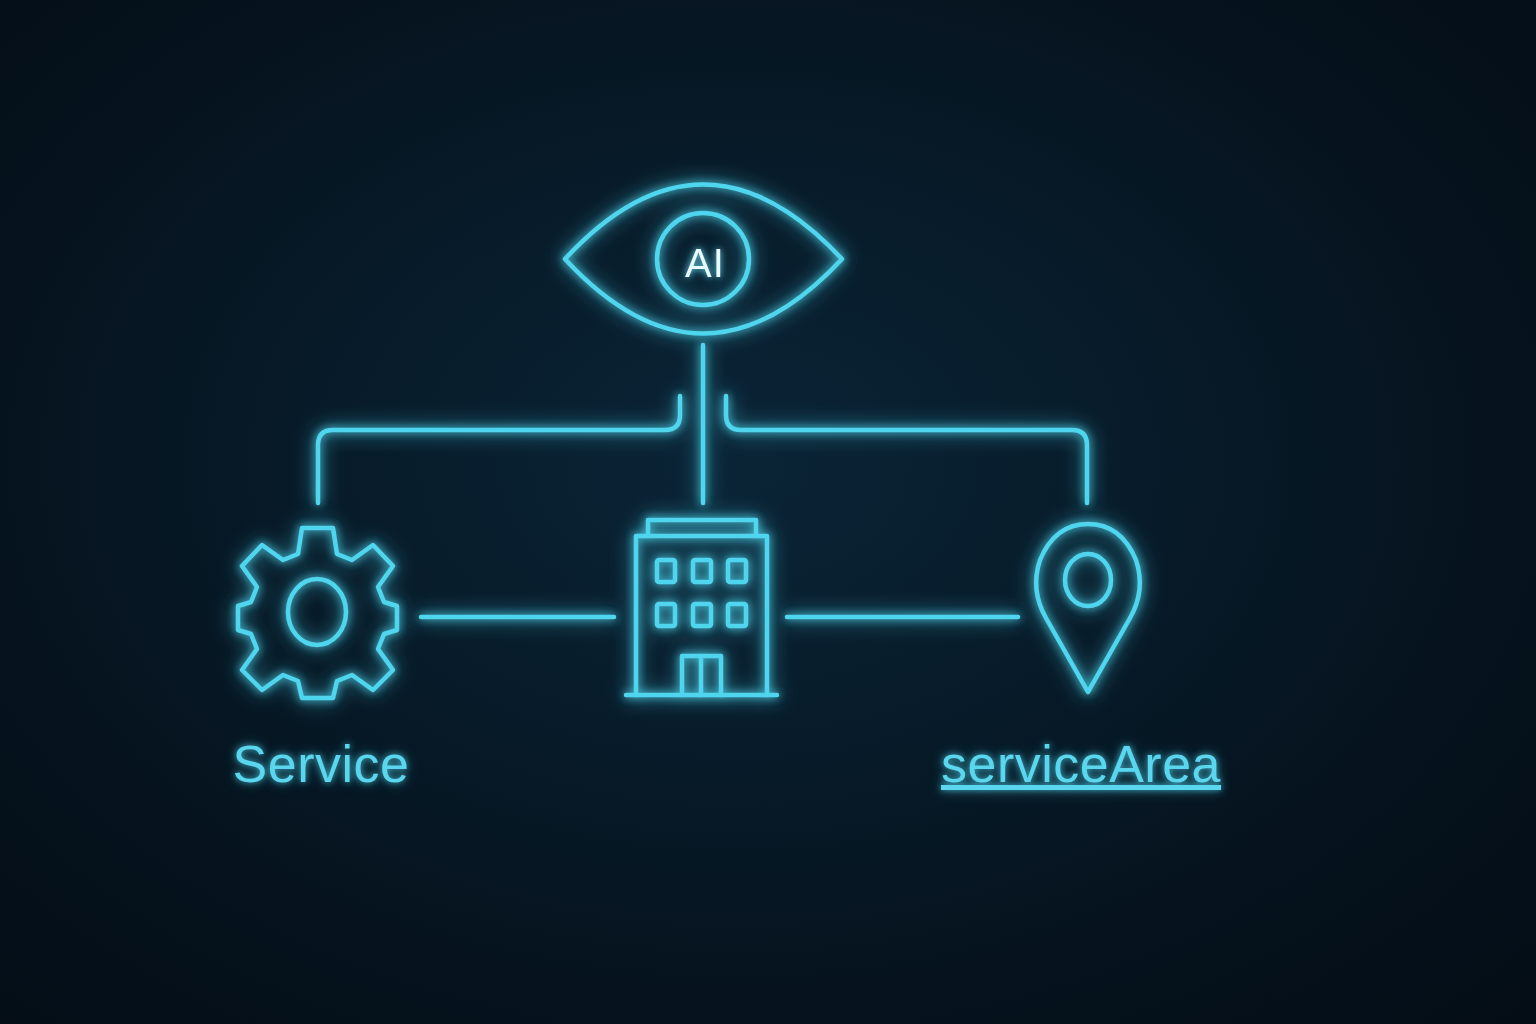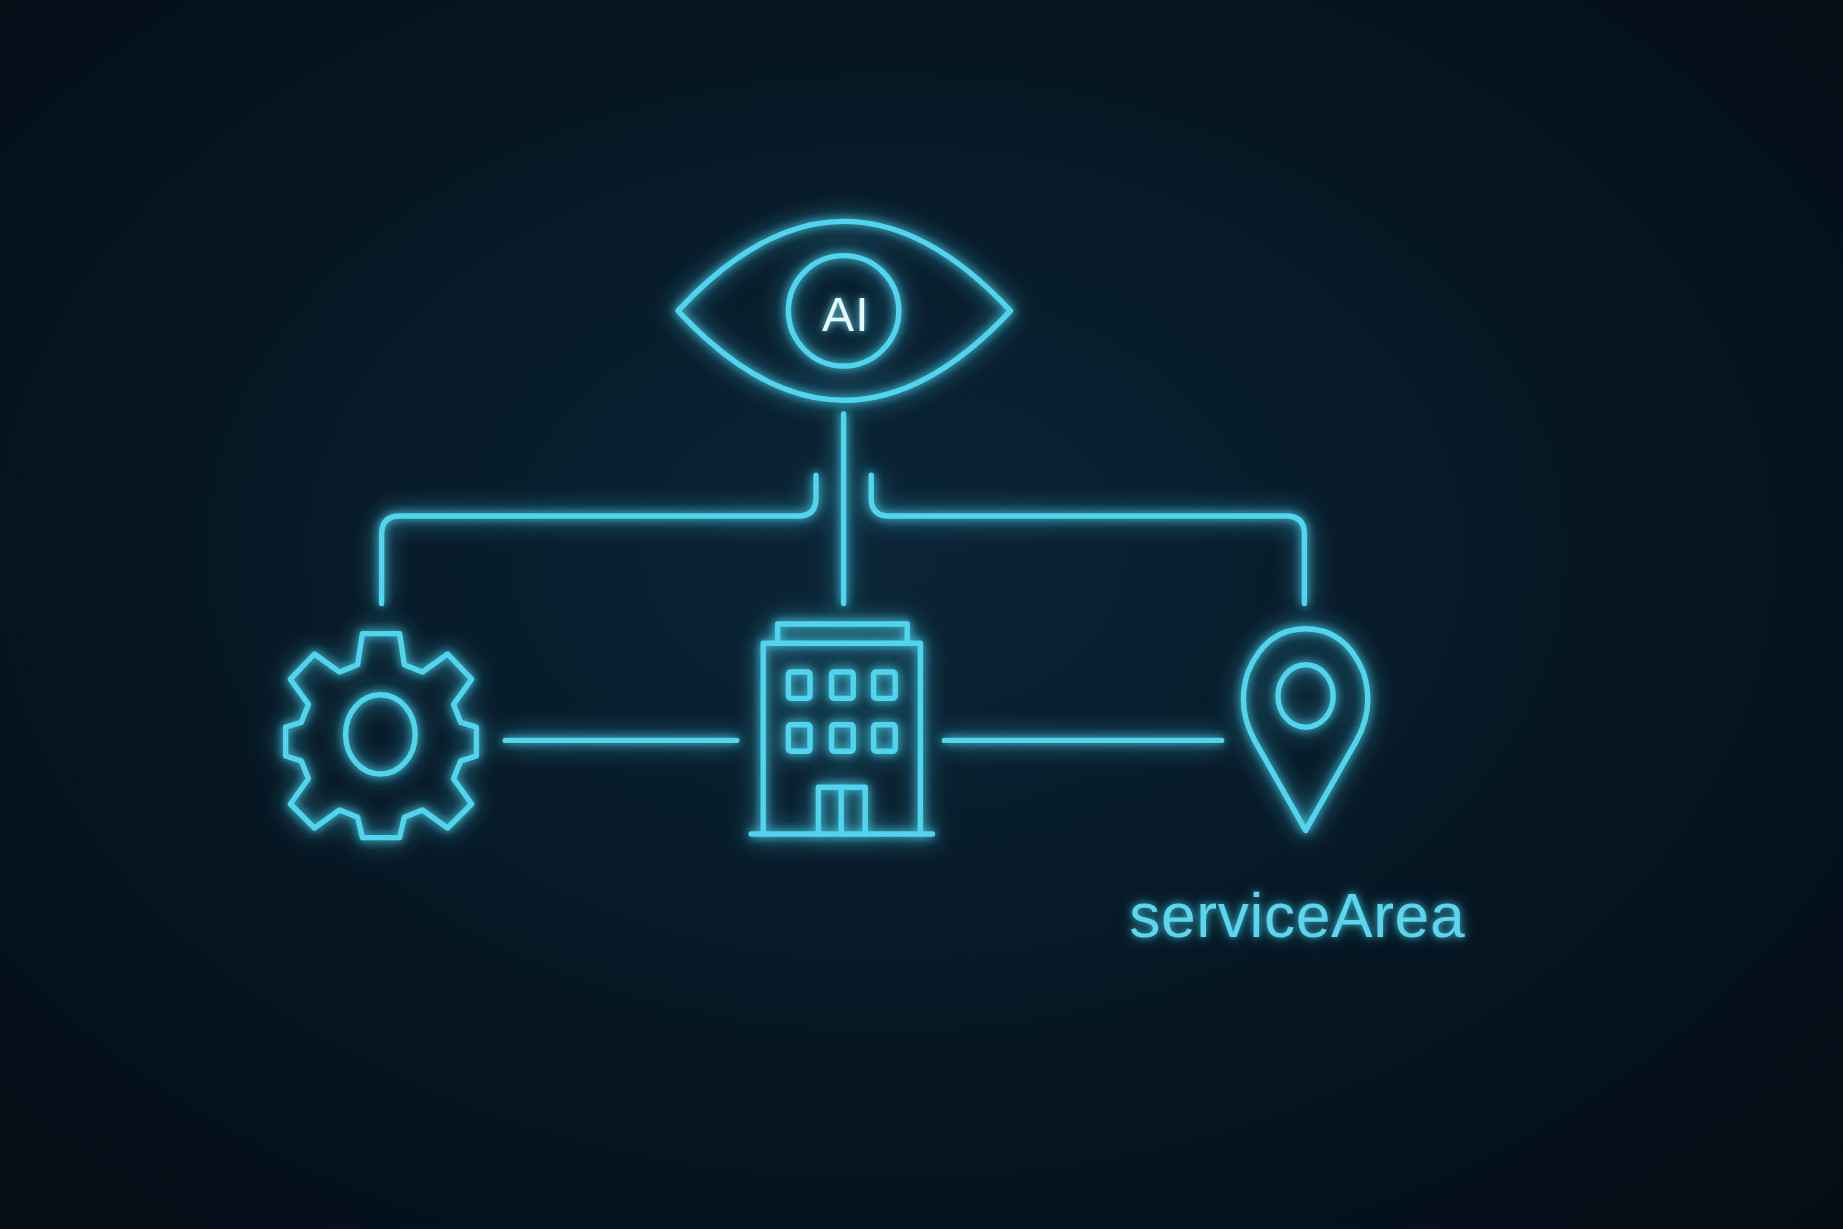--- a/index.html
+++ b/index.html
@@ -123,14 +123,15 @@
     </g>
 
     <g class="glow">
       <path class="neon" d="M1088 692 L1046 618 Q1030 590 1040 560 Q1055 524 1088 524 Q1121 524 1136 560 Q1146 590 1130 618 Z"></path>
       <ellipse class="neon" cx="1088" cy="580" rx="23" ry="26"></ellipse>
     </g>
   </svg>
 
   <div class="ai-text" style="left:705px; top:263px;">AI</div>
 
-  <div class="label" style="left:1081px; top:738px;">serviceArea</div>
+  <div class="label" style="left:321px; top:738px;">Service</div>
+  <div class="label" style="left:1081px; top:738px;text-decoration:underline;">serviceArea</div>
 </div>
 
 </body></html>

